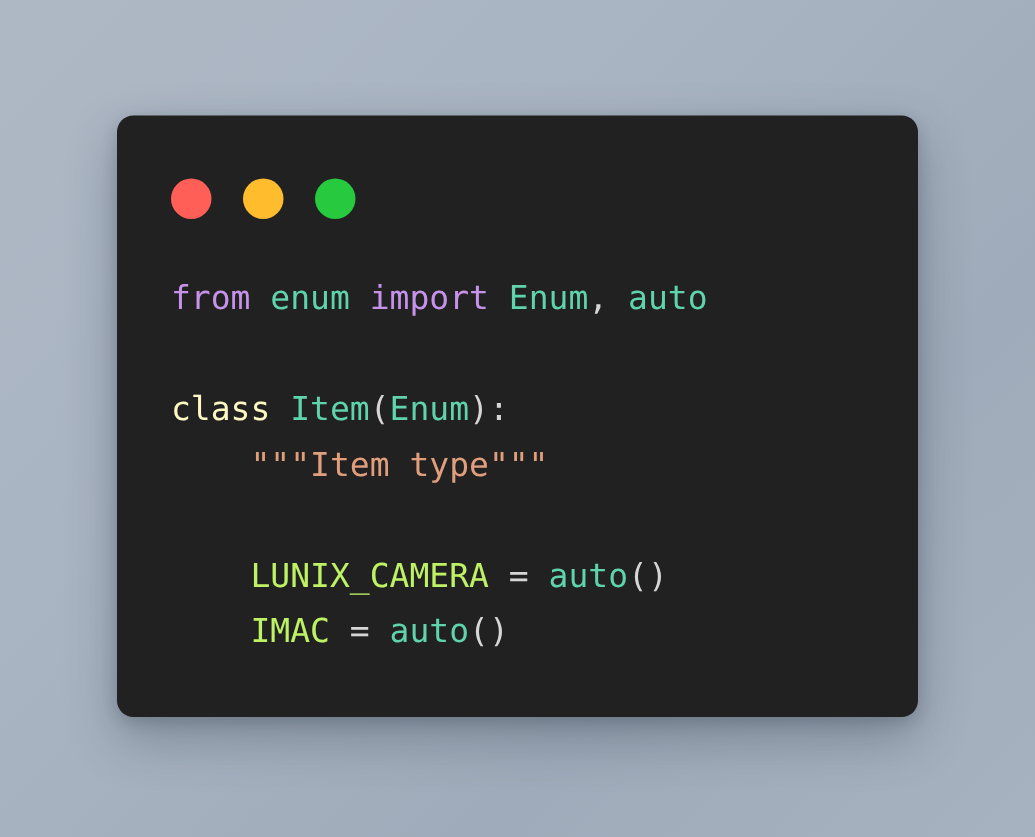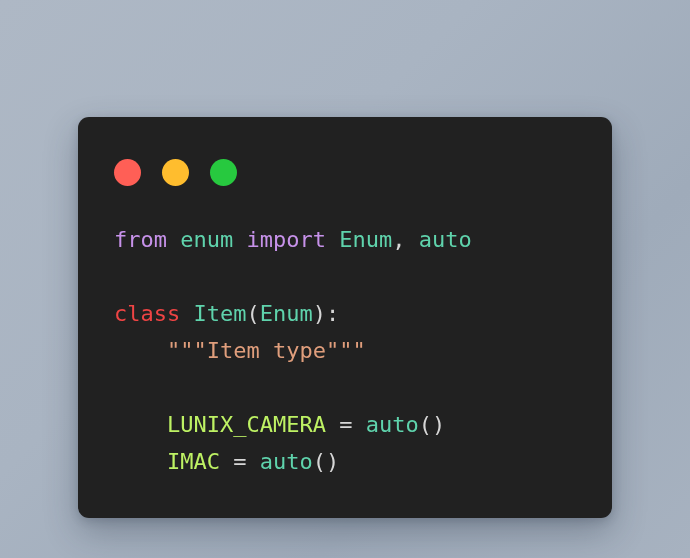--- a/index.html
+++ b/index.html
@@ -22,21 +22,20 @@
     position: absolute;
     left: 78px;
     top: 77px;
     width: 534px;
     height: 401px;
     background: #212121;
     border-radius: 11px;
     box-shadow: 0 14px 34px rgba(30, 40, 55, 0.30),
                 0 3px 10px rgba(30, 40, 55, 0.18);
     overflow: hidden;
-    margin-top: 40px;
   }
   #window-controls {
     position: absolute;
     left: 36px;
     top: 42px;
     display: flex;
     gap: 21px;
     align-items: center;
   }
   .dot {
@@ -59,21 +58,21 @@
     white-space: pre;
     letter-spacing: 0px;
   }
   .code-line {
     height: 37px;
     white-space: pre;
   }
   .code-line.blank { height: 37px; }
 
   .tok-keyword     { color: #c792ea; }
-  .tok-declaration { color: #ef4444; }
+  .tok-declaration { color: #fef9c3; }
   .tok-name        { color: #5fd3ac; }
   .tok-constant    { color: #bef264; }
   .tok-docstring   { color: #e09e7c; }
   .tok-punct       { color: #d6d6d6; }
   .tok-operator    { color: #d6d6d6; }
   .tok-plain       { color: #d6d6d6; }
 </style>
 </head>
 <body>
 

